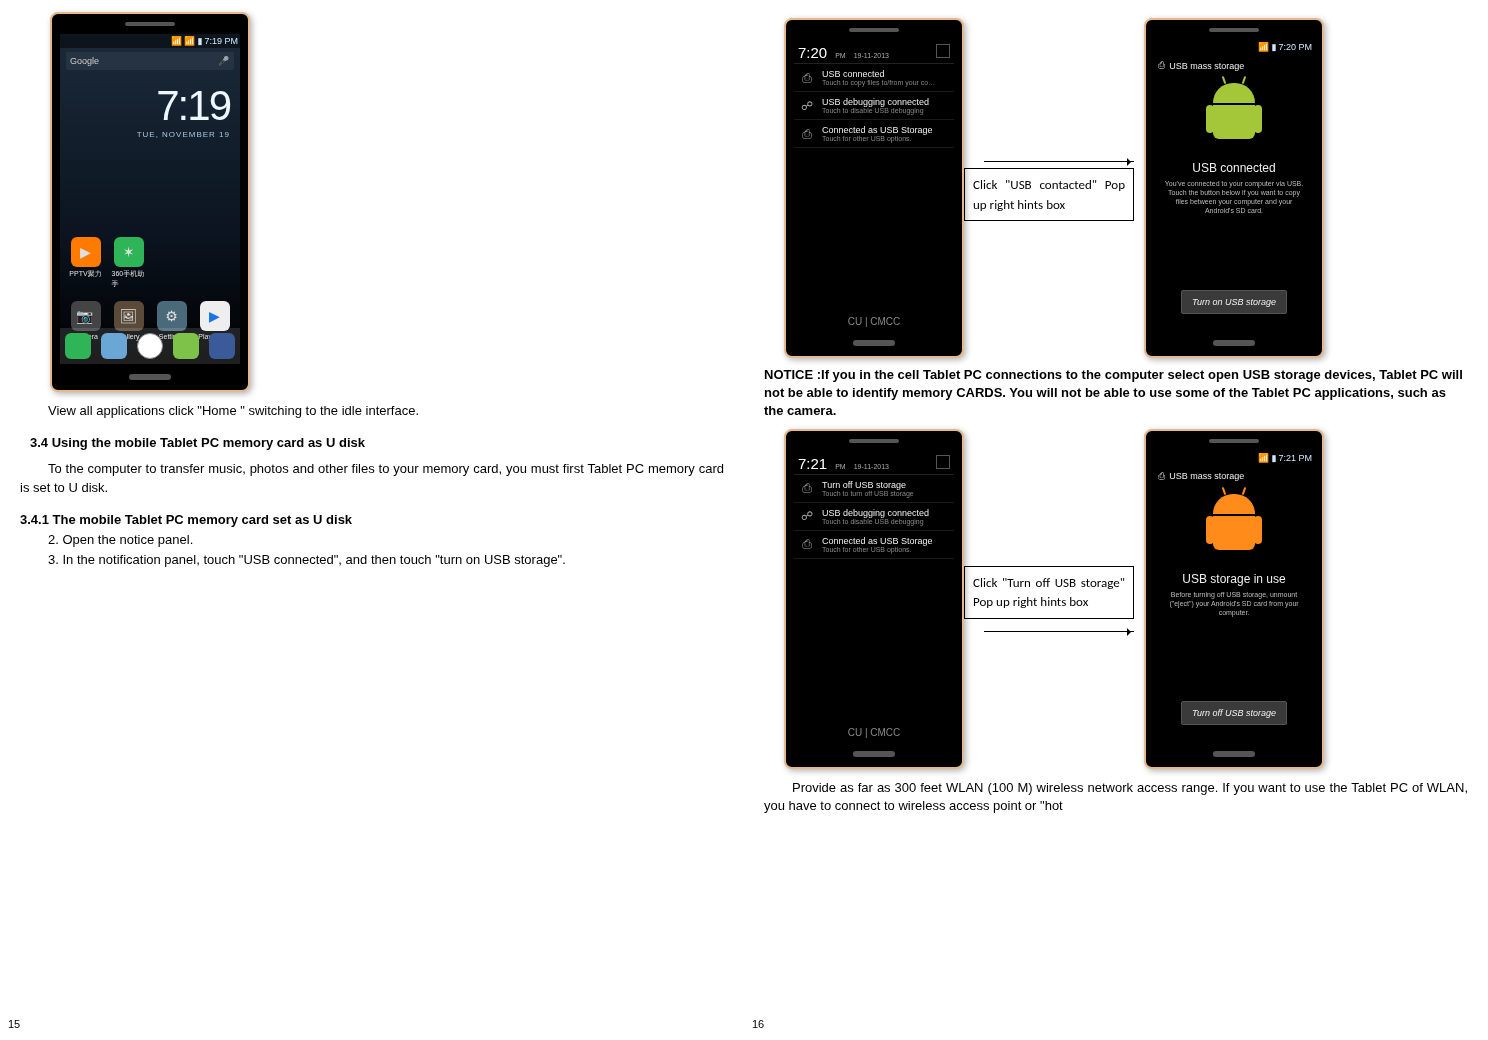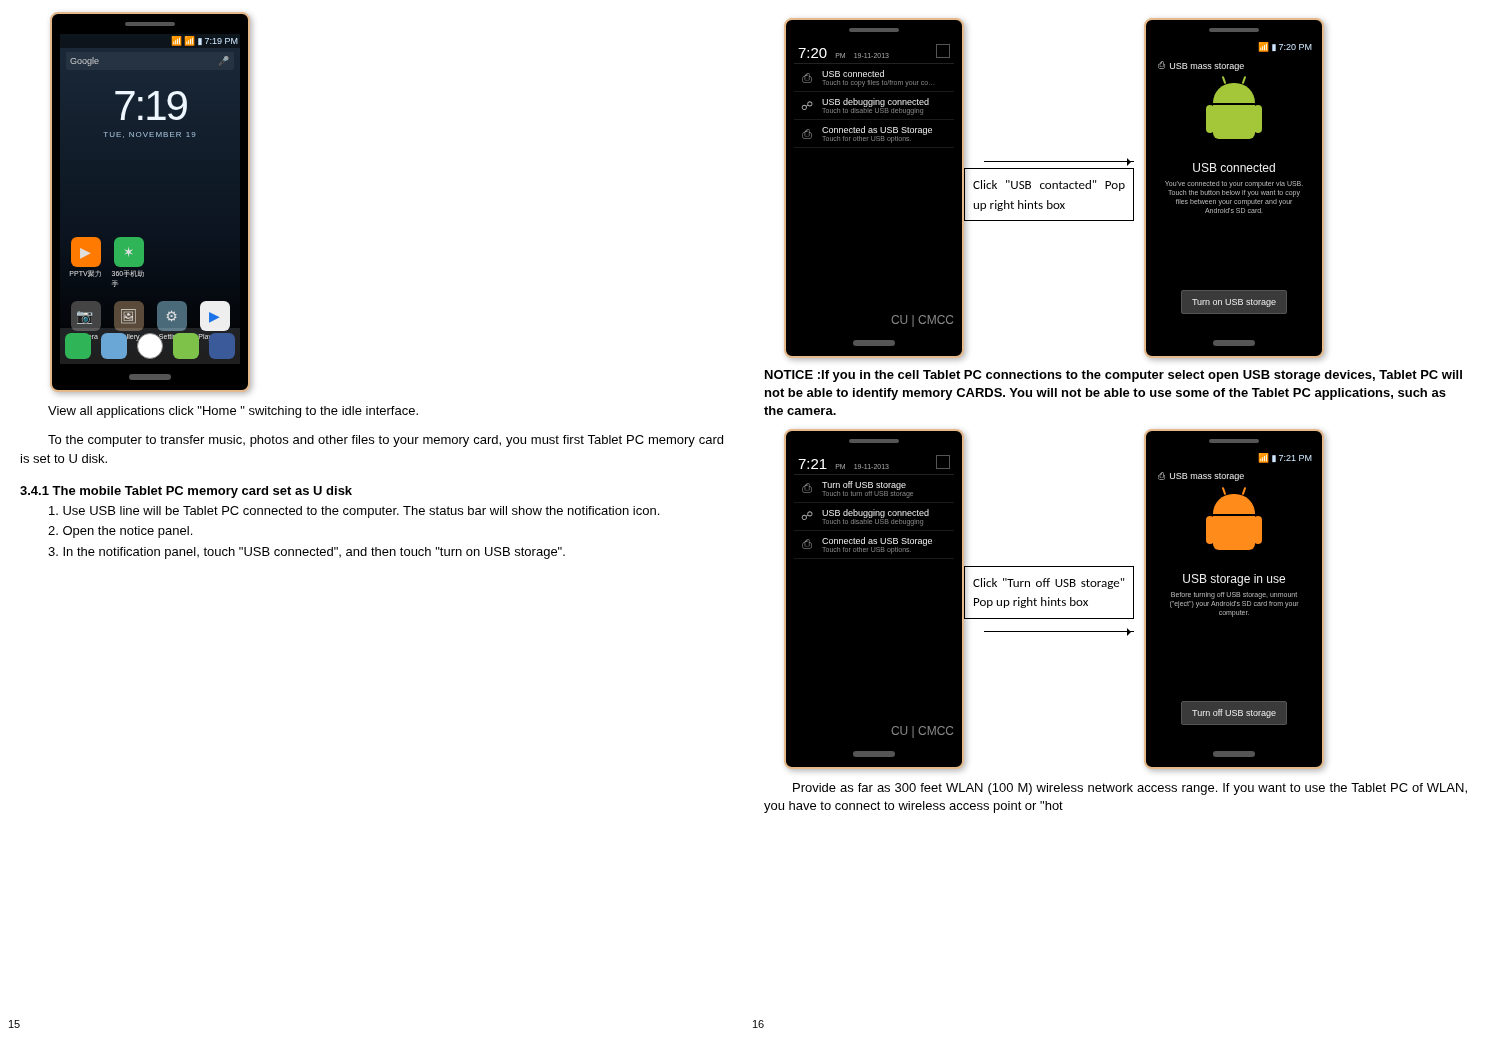--- a/index.html
+++ b/index.html
@@ -8,21 +8,21 @@
   .page { width: 744px; padding: 12px 20px 20px 20px; position: relative; min-height: 1040px; }
   .page-num { position: absolute; bottom: 10px; left: 8px; font-size: 11px; }
   .phone { background: #000; border: 2px solid #e6b98a; border-radius: 8px; padding: 28px 8px 28px 8px; display: inline-block; box-shadow: 2px 2px 6px rgba(0,0,0,.3); }
   .phone .speaker { width: 50px; height: 4px; background: #555; border-radius: 2px; margin: -20px auto 8px auto; }
   .phone .homebtn { width: 42px; height: 6px; background: #555; border-radius: 3px; margin: 10px auto -18px auto; }
   .screen { background: #111; color: #fff; font-size: 10px; position: relative; }
   .screen-home { width: 180px; height: 330px; background: linear-gradient(180deg,#1b2a3a 0%,#0b1420 60%,#000 100%); }
   .statusbar { display: flex; justify-content: flex-end; align-items: center; gap: 2px; font-size: 9px; padding: 1px 2px; background: rgba(0,0,0,.5); color: #cfe8ff; height: 14px; }
   .s-time { font-size: 9px; }
   .screen-home .gsearch { margin: 4px 6px; height: 18px; background: rgba(255,255,255,.06); border-radius: 2px; display: flex; align-items: center; padding: 0 4px; font-size: 9px; color: #ccc; }
-  .screen-home .clock { text-align: center; padding: 8px 10px 2px 10px; }
+  .screen-home .clock { text-align: right; padding: 8px 10px 2px 10px; }
   .screen-home .clock .t { font-size: 42px; font-weight: 200; letter-spacing: -2px; color: #eef6ff; }
   .screen-home .clock .d { font-size: 8px; color: #a9c7e0; letter-spacing: 1px; }
   .icon-row { display: flex; justify-content: space-around; padding: 6px 4px; }
   .app-ic { width: 34px; display: flex; flex-direction: column; align-items: center; gap: 2px; font-size: 7px; color: #e0e0e0; }
   .app-ic .sq { width: 30px; height: 30px; border-radius: 6px; display: flex; align-items: center; justify-content: center; font-size: 14px; }
   .spacer-mid { height: 90px; }
   .dock { position: absolute; bottom: 0; left: 0; right: 0; height: 36px; background: rgba(255,255,255,.12); display: flex; justify-content: space-around; align-items: center; }
   .dock .d-ic { width: 26px; height: 26px; border-radius: 6px; }
   .para { margin: 10px 0; line-height: 1.45; }
   .indent { text-indent: 28px; }
@@ -32,39 +32,39 @@
   
   .screen-notif { width: 160px; height: 290px; background: #000; }
   .n-head { display: flex; align-items: baseline; gap: 8px; padding: 4px 4px 2px 4px; border-bottom: 1px solid #222; }
   .n-head .big { font-size: 15px; font-weight: 300; }
   .n-head .sm { font-size: 7px; color: #aaa; }
   .n-head .sw { margin-left: auto; width: 14px; height: 14px; border: 1px solid #555; }
   .n-item { display: flex; gap: 6px; padding: 5px 4px; border-bottom: 1px solid #1b1b1b; }
   .n-item .ic { width: 18px; display: flex; align-items: center; justify-content: center; font-size: 12px; color: #aaa; }
   .n-item .tx .t1 { font-size: 9px; color: #eee; }
   .n-item .tx .t2 { font-size: 7px; color: #888; }
-  .n-foot { text-align: right; font-size: 12px; color: #888; padding: 3px 0; position: absolute; bottom: 0; left: 0; right: 0; }
+  .n-foot { text-align: center; font-size: 10px; color: #888; padding: 3px 0; position: absolute; bottom: 0; left: 0; right: 0; }
   
   .screen-usb { width: 160px; height: 290px; background: #000; }
   .usb-mid { display: flex; flex-direction: column; align-items: center; justify-content: flex-start; height: calc(100% - 14px); padding-top: 6px; }
   .usb-title { font-size: 9px; color: #eee; align-self: flex-start; padding: 0 4px 4px 4px; display: flex; align-items: center; gap: 4px; }
   .android { width: 56px; height: 66px; position: relative; margin: 8px 0 6px 0; }
   .android .hd { width: 42px; height: 20px; background: #a4c639; border-radius: 20px 20px 0 0; margin: 0 auto; position: relative; }
   .android .hd::before, .android .hd::after { content:""; position: absolute; width: 2px; height: 8px; background: #a4c639; top: -7px; border-radius: 2px; }
   .android .hd::before { left: 10px; transform: rotate(-20deg); }
   .android .hd::after { right: 10px; transform: rotate(20deg); }
   .android .bd { width: 42px; height: 34px; background: #a4c639; margin: 2px auto 0 auto; border-radius: 0 0 6px 6px; position: relative; }
   .android .arm { width: 8px; height: 28px; background: #a4c639; border-radius: 4px; position: absolute; top: 22px; }
   .android .arm.l { left: 0; }
   .android .arm.r { right: 0; }
   .android.orange .hd, .android.orange .bd, .android.orange .arm { background: #ff8c1a; }
   .android.orange .hd::before, .android.orange .hd::after { background: #ff8c1a; }
   .usb-h { font-size: 12px; color: #eee; margin: 6px 0 4px 0; }
   .usb-p { font-size: 7px; color: #bbb; text-align: center; padding: 0 8px; line-height: 1.3; }
-  .usb-btn { margin-top: auto; margin-bottom: 16px; background: #3a3a3a; color: #eee; font-size: 9px; padding: 6px 10px; border: 1px solid #555; border-radius: 2px; }
+  .usb-btn { margin-top: auto; margin-bottom: 16px; background: #3a3a3a; color: #eee; font-size: 9px; padding: 6px 10px; border: 1px solid #555; border-radius: 2px; font-style: italic; }
   
   .callout { border: 1px solid #000; padding: 6px 8px; font-family: Calibri, Arial, sans-serif; font-size: 13px; line-height: 1.5; width: 170px; text-align: justify; }
   .arrow-h { border-top: 1px solid #000; position: relative; flex: 1; margin-top: 6px; min-width: 60px; }
   .arrow-h::after { content: ""; position: absolute; right: -1px; top: -4px; border: 4px solid transparent; border-left-color: #000; }
   .notice { font-weight: bold; line-height: 1.4; margin: 8px 0; }
   .fig-group { display: flex; align-items: center; gap: 0; margin: 6px 0 4px 20px; }
   .callout-col { display: flex; flex-direction: column; align-items: flex-start; gap: 6px; margin: 0 10px 0 0; }
 </style>
 </head>
 <body>
@@ -135,24 +135,24 @@
             <div class="d-ic" style="background:#7fc24a;"></div>
             <div class="d-ic" style="background:#3a5a9a;"></div>
           </div>
         </div>
         <div class="homebtn"></div>
       </div>
     </div>
 
     <p class="para indent">View all applications click "Home " switching to the idle interface.</p>
 
+    <div class="sec-h" style="margin-left:10px;">3.4    Using the mobile Tablet PC memory card as U disk</div>
     <p class="para just"><span style="margin-left:28px;">To the computer to transfer music, photos and other files to your memory card, you must first Tablet PC memory card is set to U disk.</span></p>
 
     <div class="sec-h">3.4.1    The mobile Tablet PC memory card set as U disk</div>
-    <p class="list-i just" style="margin-left:0;text-indent:28px;">1. Use USB line will be Tablet PC connected to the computer. The status bar will show the notification icon.</p>
     <p class="list-i" style="margin-left:0;text-indent:28px;">2. Open the notice panel.</p>
     <p class="list-i just" style="margin-left:0;text-indent:28px;">3. In the notification panel, touch "USB connected", and then touch "turn on USB storage".</p>
 
     <div class="page-num">15</div>
   </div>
 
   <div class="page">
 
     <div class="fig-group">
 

